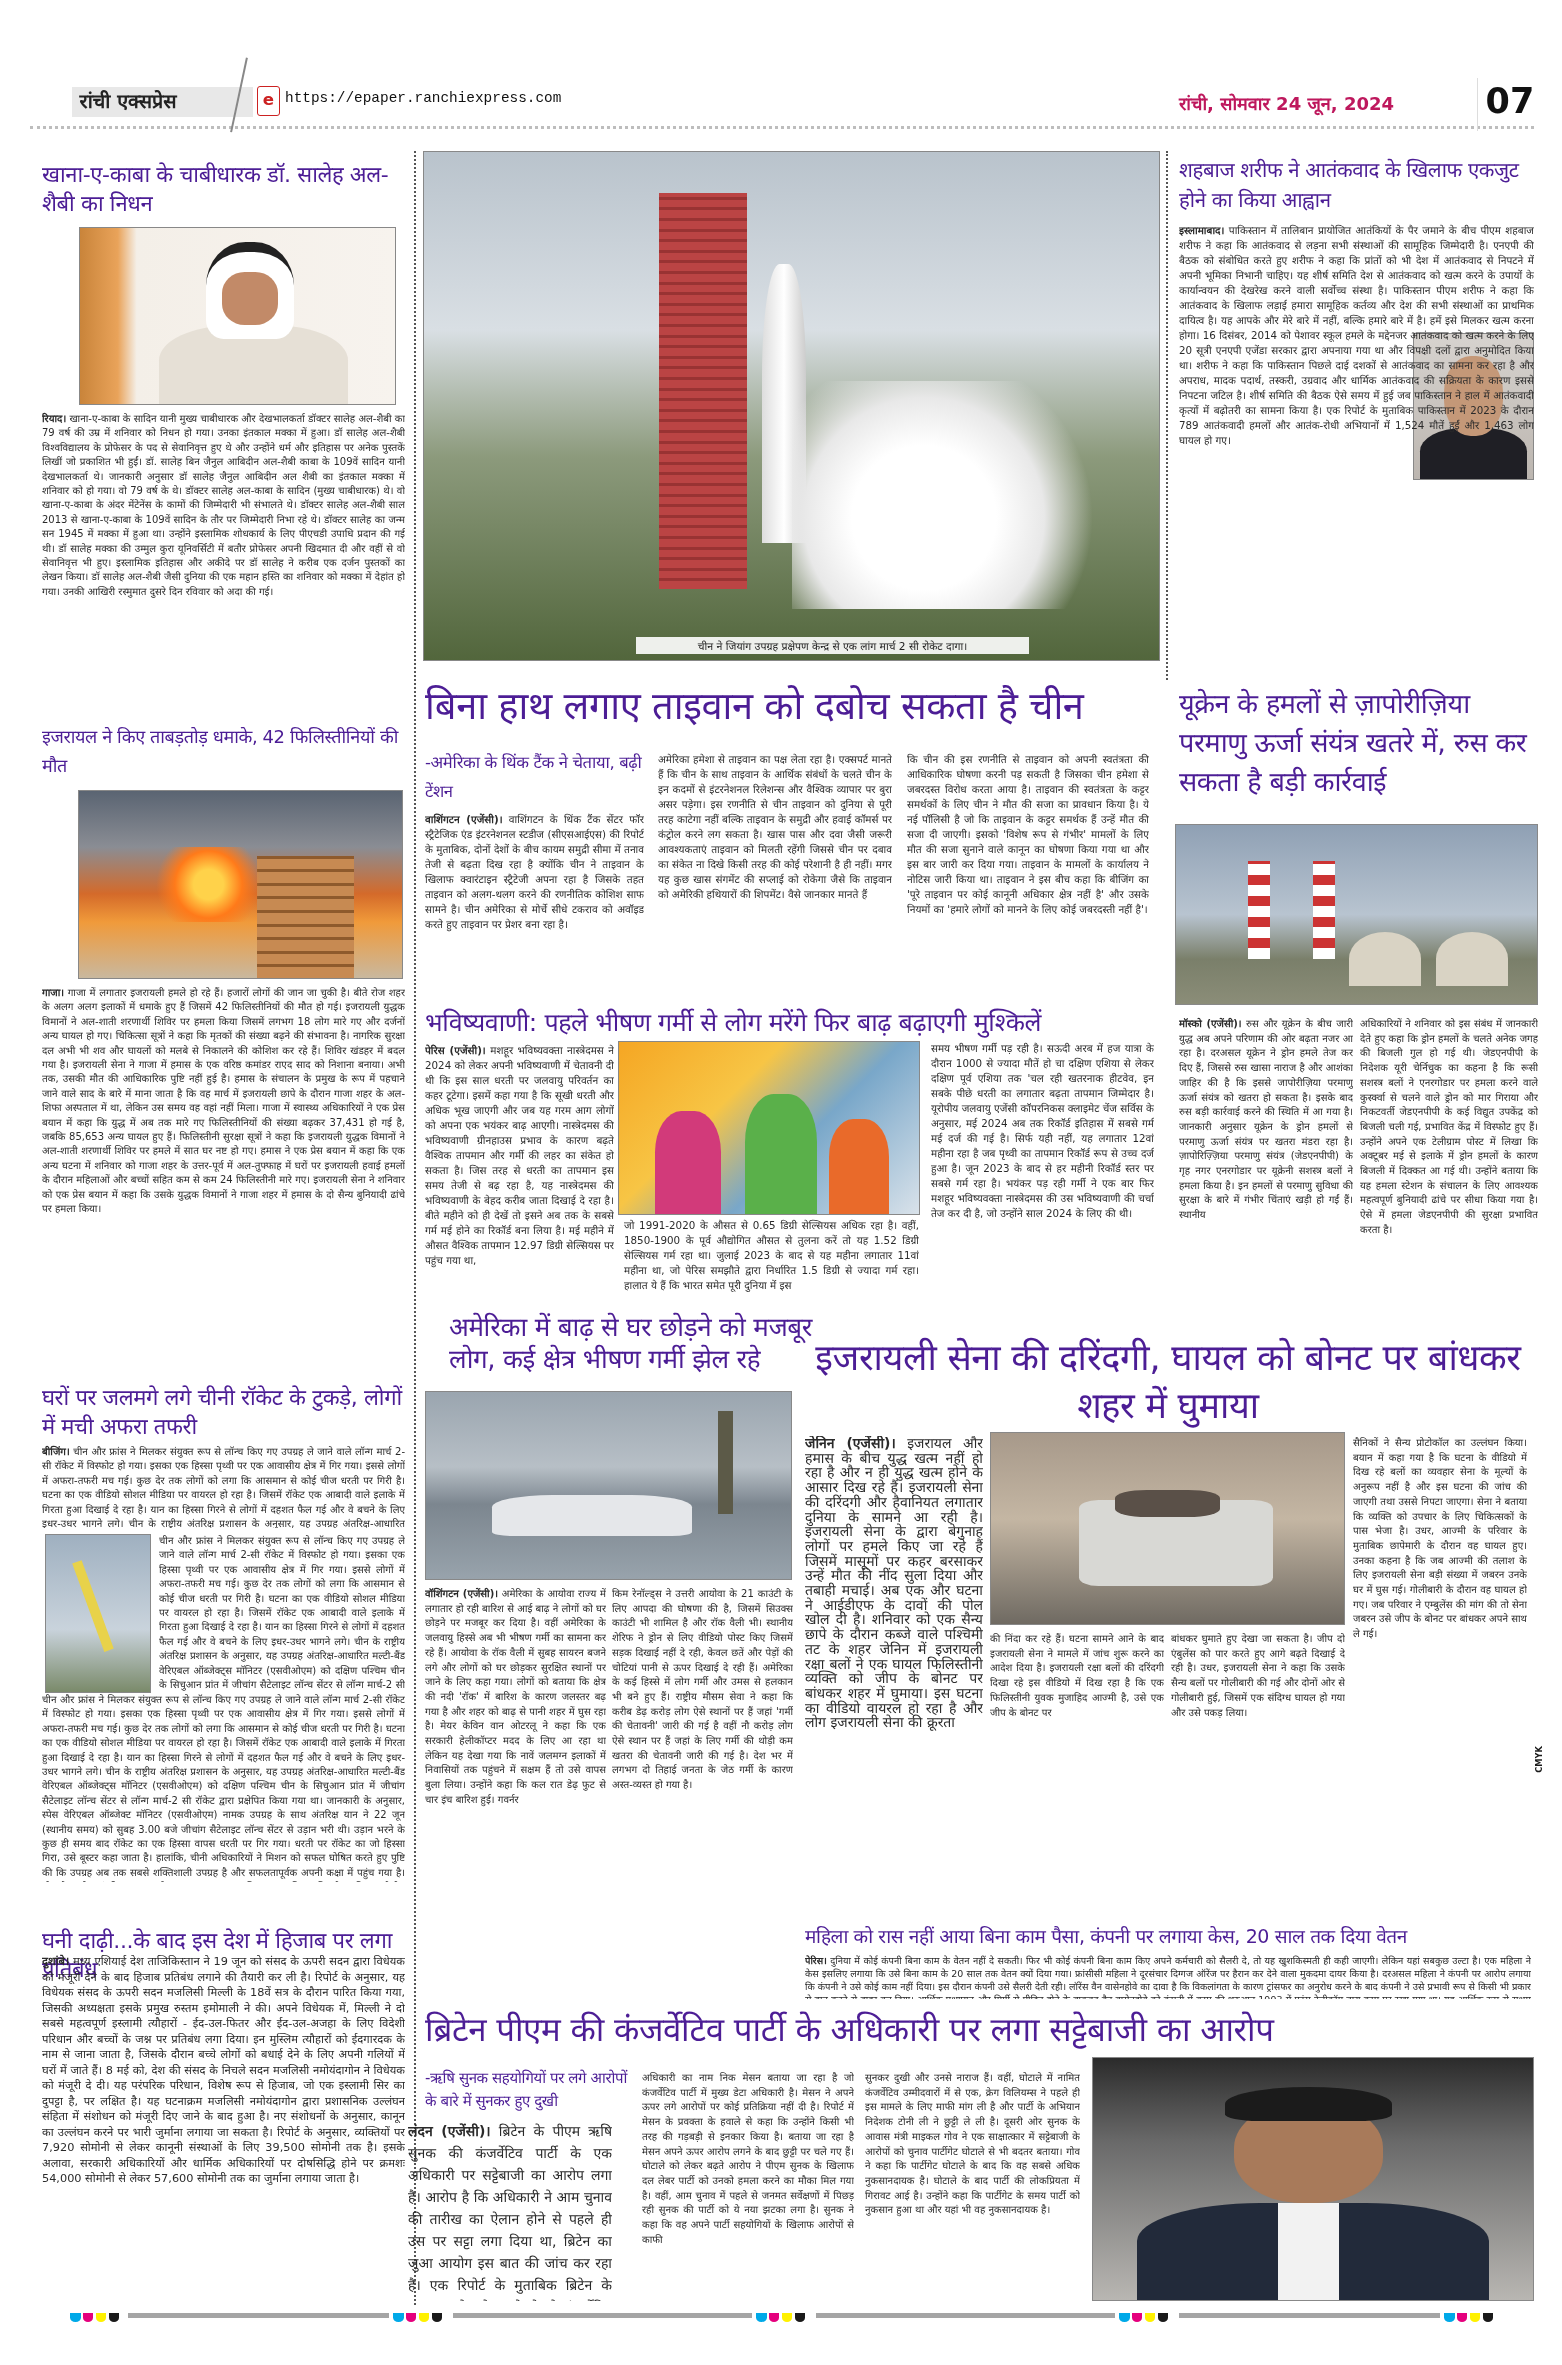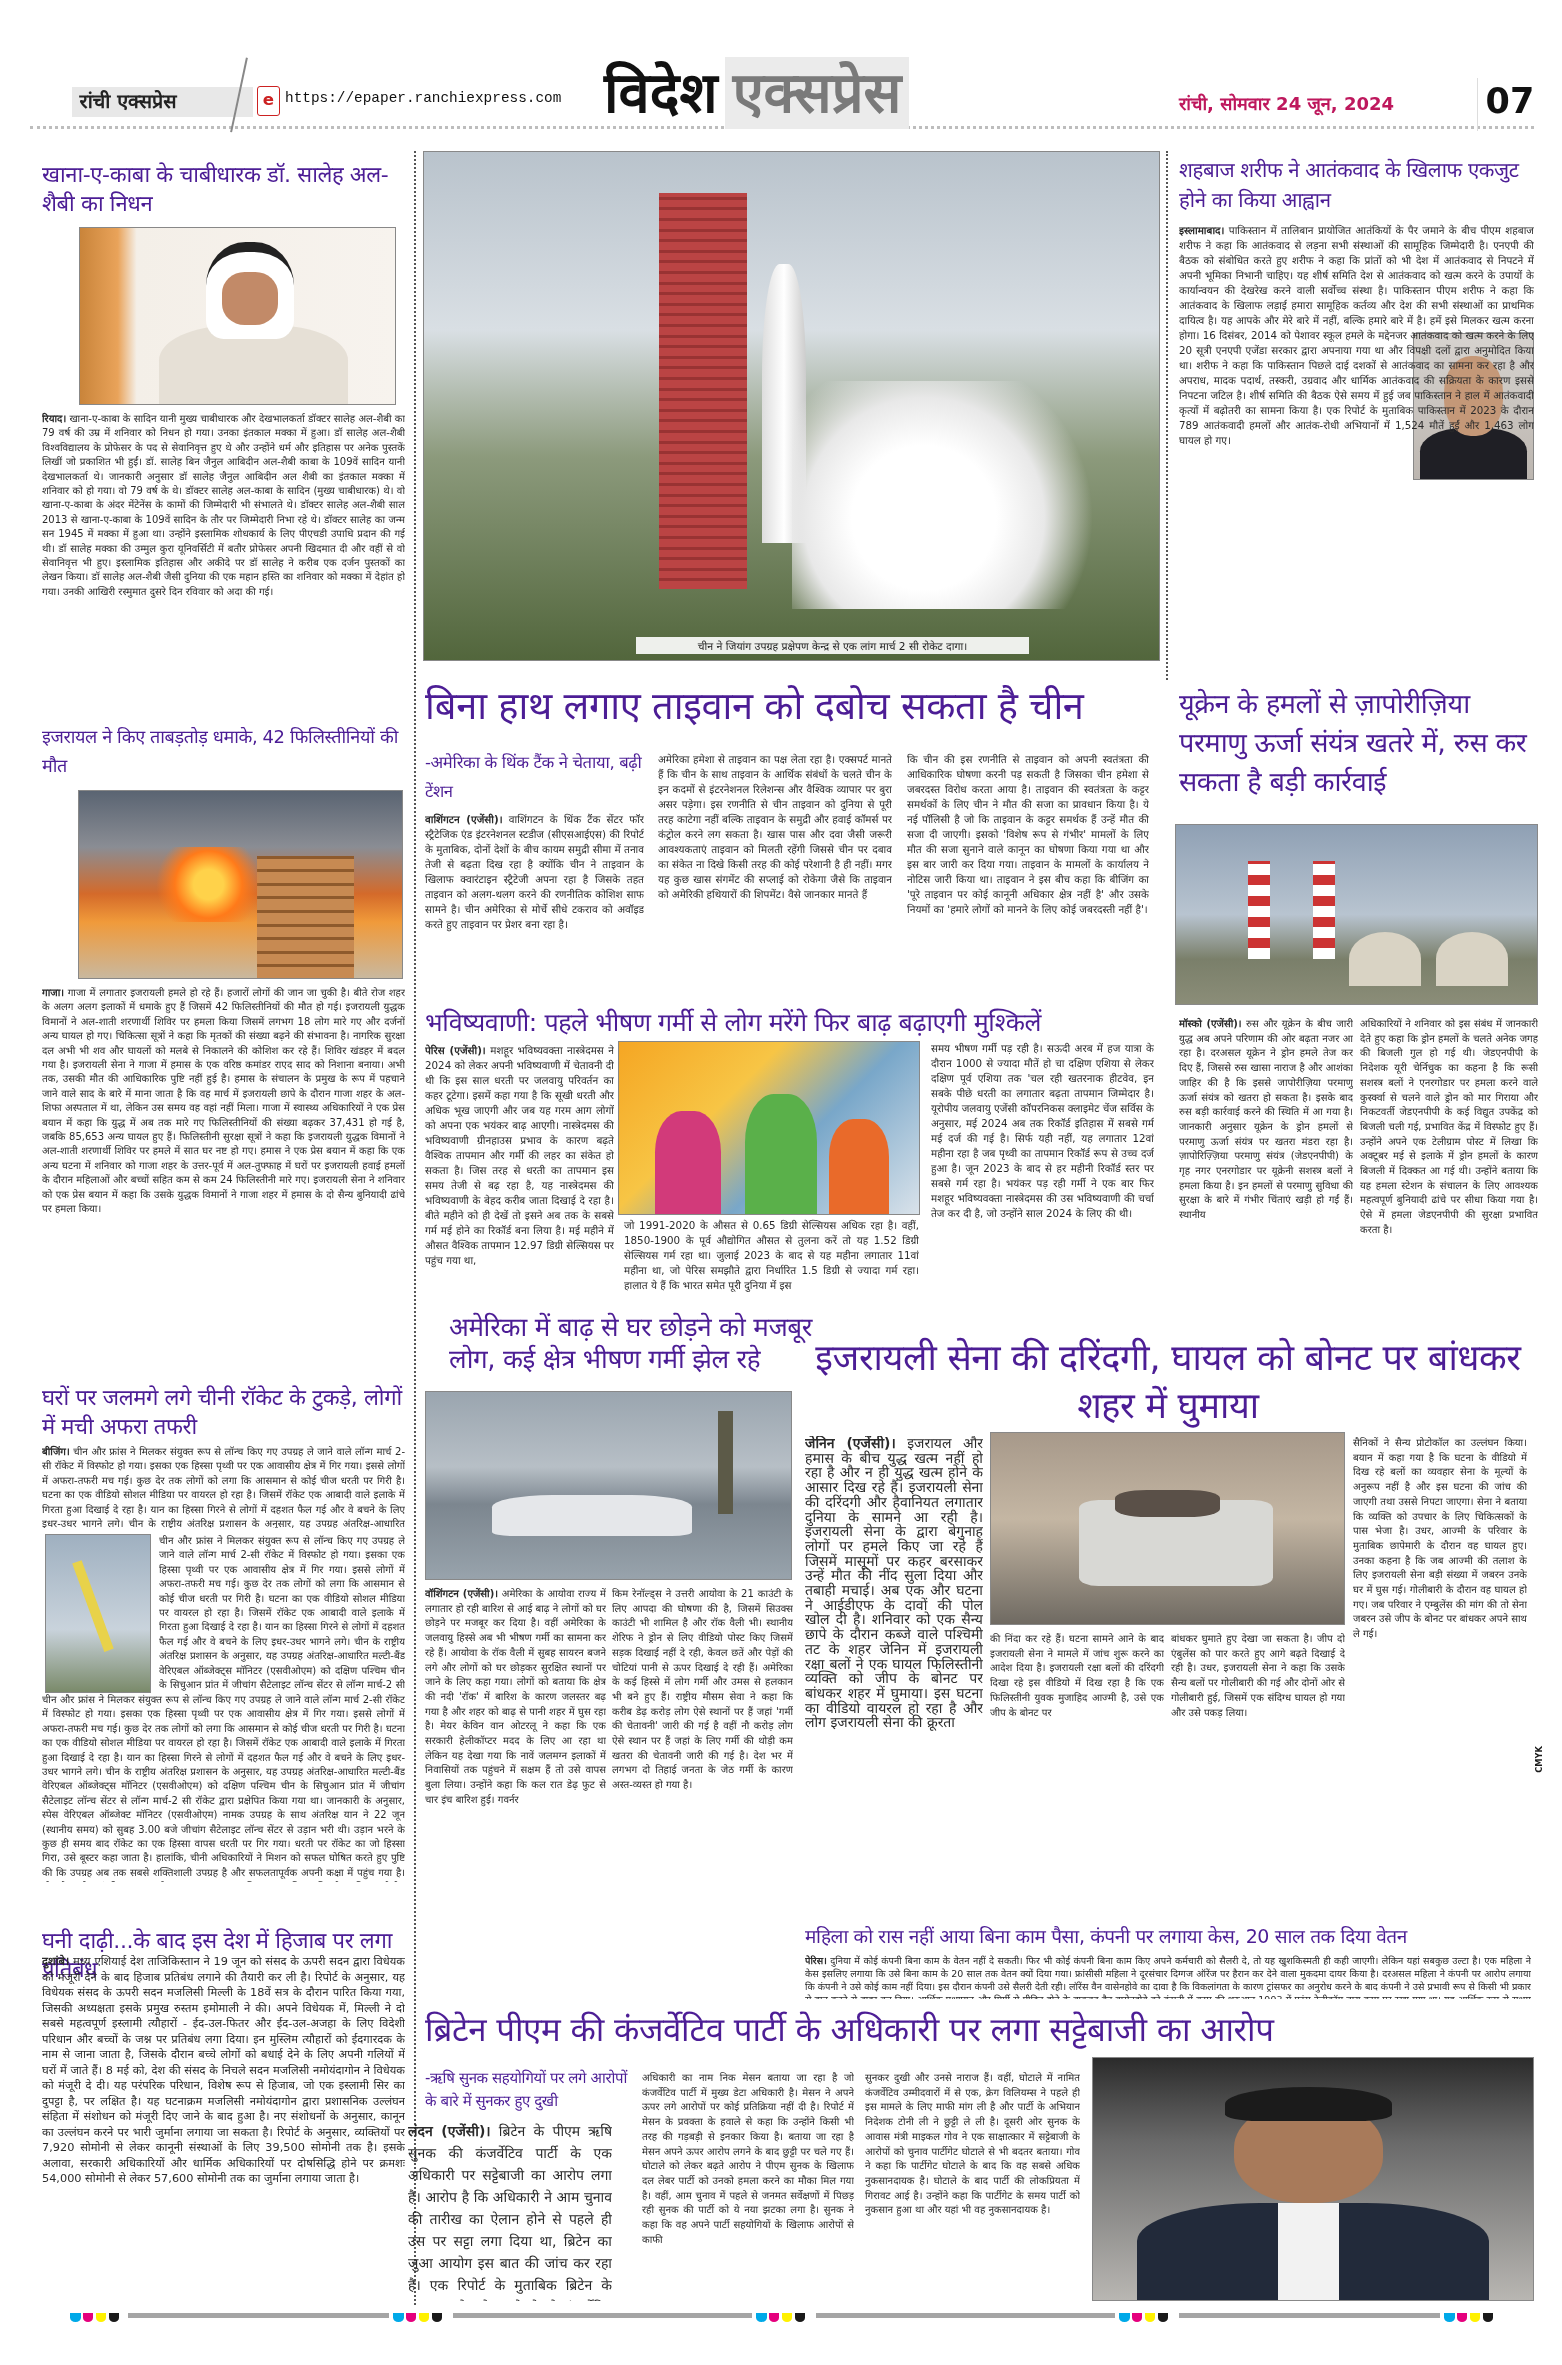--- a/index.html
+++ b/index.html
@@ -68,24 +68,20 @@
   .cmyk-side { position: absolute; left: 1534px; top: 1746px; font-size: 8.3px; font-weight: bold; writing-mode: vertical-rl; transform: rotate(180deg); }
 </style>
 </head>
 <body>
 
 <div class="masthead">
   <div class="brand-box">रांची एक्सप्रेस</div>
   <div class="slash"></div>
   <div class="epaper-icon">e</div>
   <a class="url">https://epaper.ranchiexpress.com</a>
-  <div class="section-title">
-    <span class="w1">विदेश</span>
-    <span class="w2">एक्सप्रेस</span>
-  </div>
   <div class="date-line">रांची, सोमवार 24 जून, 2024</div>
   <div class="page-num">07</div>
 </div>
 
 <div class="col-div" style="left:414px; top:151px; height:2154px;"></div>
 <div class="col-div" style="left:1166px; top:151px; height:529px;"></div>
 
 <div class="headline" style="left:42px; top:160px; width:363px; font-size:22px; line-height:29px;">खाना-ए-काबा के चाबीधारक डॉ. सालेह अल-शैबी का निधन</div>
 <div class="photo ph-sheikh" style="left:79px; top:227px; width:317px; height:178px;">
   <div class="robe"></div>

